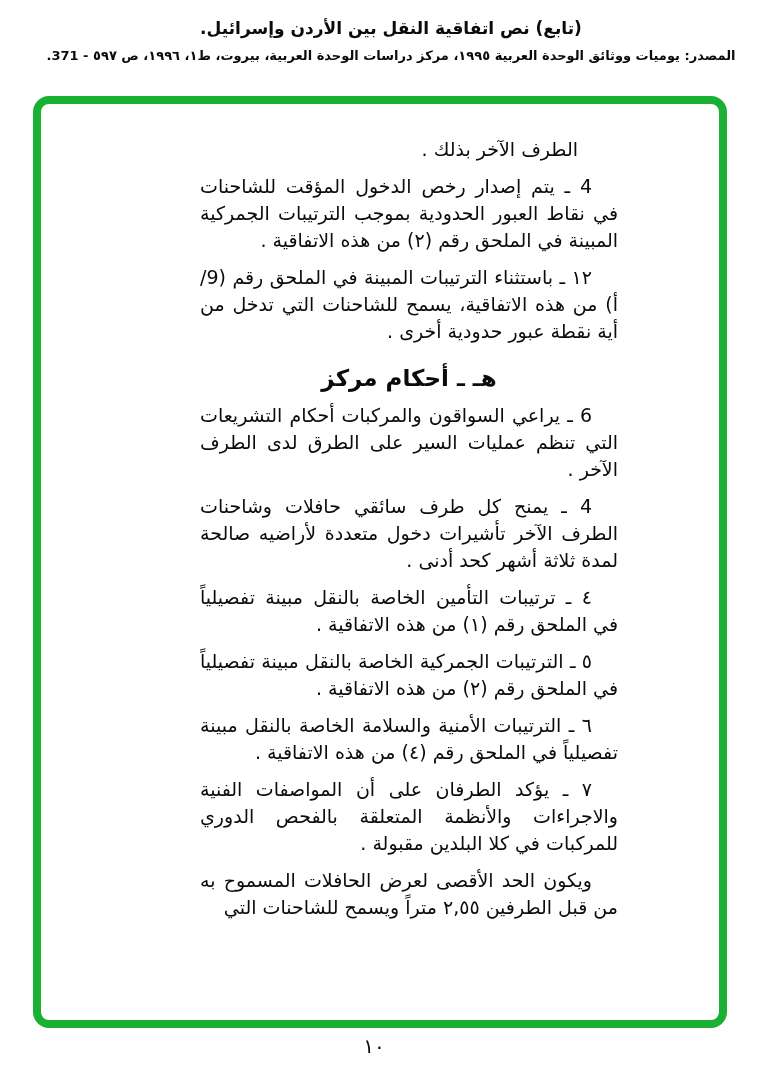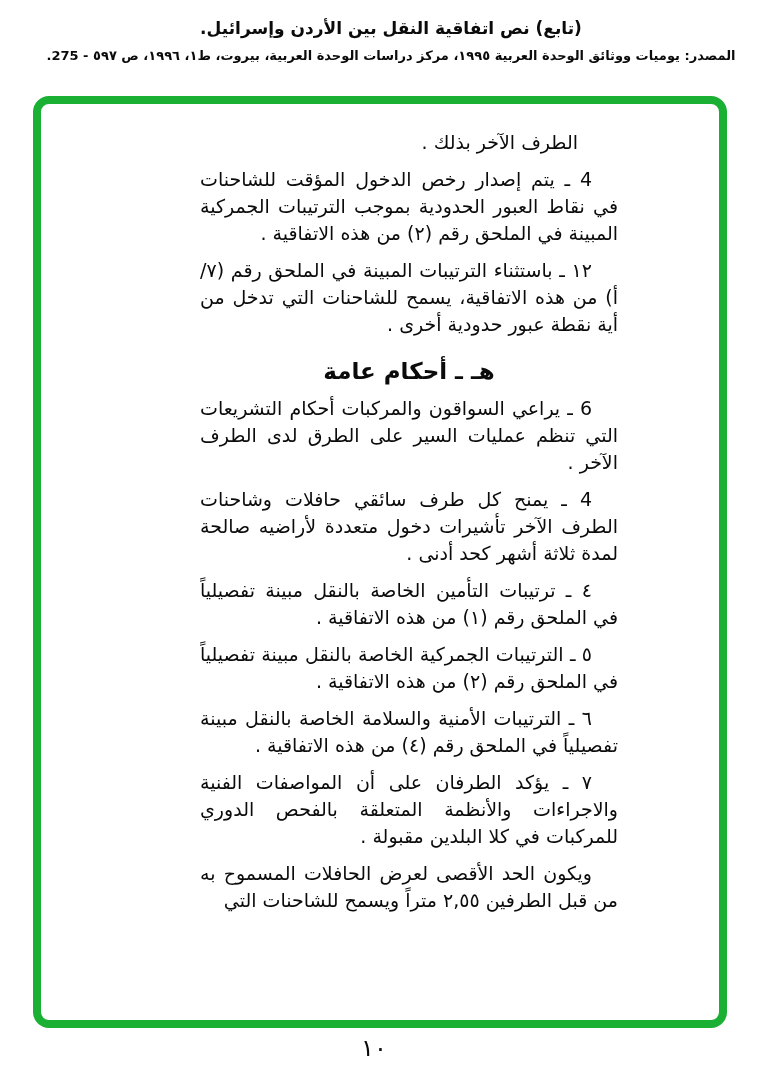--- a/index.html
+++ b/index.html
@@ -32,63 +32,63 @@
   
   .green-frame{
     position:absolute;left:33px;top:96px;
     width:694px;height:932px;
     border:8px solid var(--frame-green);
     border-radius:16px;
     background:transparent;
   }
   
   .doc-body{
-    position:absolute;left:200px;top:129px;
+    position:absolute;left:200px;top:136px;
     width:418px;max-height:880px;overflow:hidden;
     direction:rtl;
     text-align:justify;
     font-size:19px;line-height:27px;
     color:var(--ink);
   }
   .doc-body p{margin-top:10px;}
   .doc-body p:first-child{margin-top:0;}
   .para-cont{text-indent:40px;}
   .clause{text-indent:26px;}
   .section-heading{
     margin:20px 0 8px;
     font-size:23px;font-weight:700;
     text-align:center;
     text-indent:0;
   }
   
   .page-number{
     position:absolute;top:1034px;left:0;width:748px;
     text-align:center;
-    font-size:24px;
+    font-size:20px;
     direction:rtl;
   }
 </style>
 </head>
 <body>
 
 <div class="page-header">
   <div class="doc-title">(تابع) نص اتفاقية النقل بين الأردن وإسرائيل.</div>
-  <div class="doc-source">المصدر: يوميات ووثائق الوحدة العربية ١٩٩٥، مركز دراسات الوحدة العربية، بيروت، ط١، ١٩٩٦، ص ٥٩٧ - 275.</div>
+  <div class="doc-source">المصدر: يوميات ووثائق الوحدة العربية ١٩٩٥، مركز دراسات الوحدة العربية، بيروت، ط١، ١٩٩٦، ص ٥٩٧ - 371.</div>
 </div>
 
 <div class="green-frame"></div>
 
 <div class="doc-body">
   <p class="para-cont">الطرف الآخر بذلك .</p>
 
   <p class="clause">4 ـ يتم إصدار رخص الدخول المؤقت للشاحنات في نقاط العبور الحدودية بموجب الترتيبات الجمركية المبينة في الملحق رقم (٢) من هذه الاتفاقية .</p>
 
-  <p class="clause">١٢ ـ باستثناء الترتيبات المبينة في الملحق رقم (٧/أ) من هذه الاتفاقية، يسمح للشاحنات التي تدخل من أية نقطة عبور حدودية أخرى .</p>
+  <p class="clause">١٢ ـ باستثناء الترتيبات المبينة في الملحق رقم (9/أ) من هذه الاتفاقية، يسمح للشاحنات التي تدخل من أية نقطة عبور حدودية أخرى .</p>
 
-  <h2 class="section-heading">هـ ـ أحكام عامة</h2>
+  <h2 class="section-heading">هـ ـ أحكام مركز</h2>
 
   <p class="clause">6 ـ يراعي السواقون والمركبات أحكام التشريعات التي تنظم عمليات السير على الطرق لدى الطرف الآخر .</p>
 
   <p class="clause">4 ـ يمنح كل طرف سائقي حافلات وشاحنات الطرف الآخر تأشيرات دخول متعددة لأراضيه صالحة لمدة ثلاثة أشهر كحد أدنى .</p>
 
 
   <p class="clause">٤ ـ ترتيبات التأمين الخاصة بالنقل مبينة تفصيلياً في الملحق رقم (١) من هذه الاتفاقية .</p>
 
   <p class="clause">٥ ـ الترتيبات الجمركية الخاصة بالنقل مبينة تفصيلياً في الملحق رقم (٢) من هذه الاتفاقية .</p>
 

